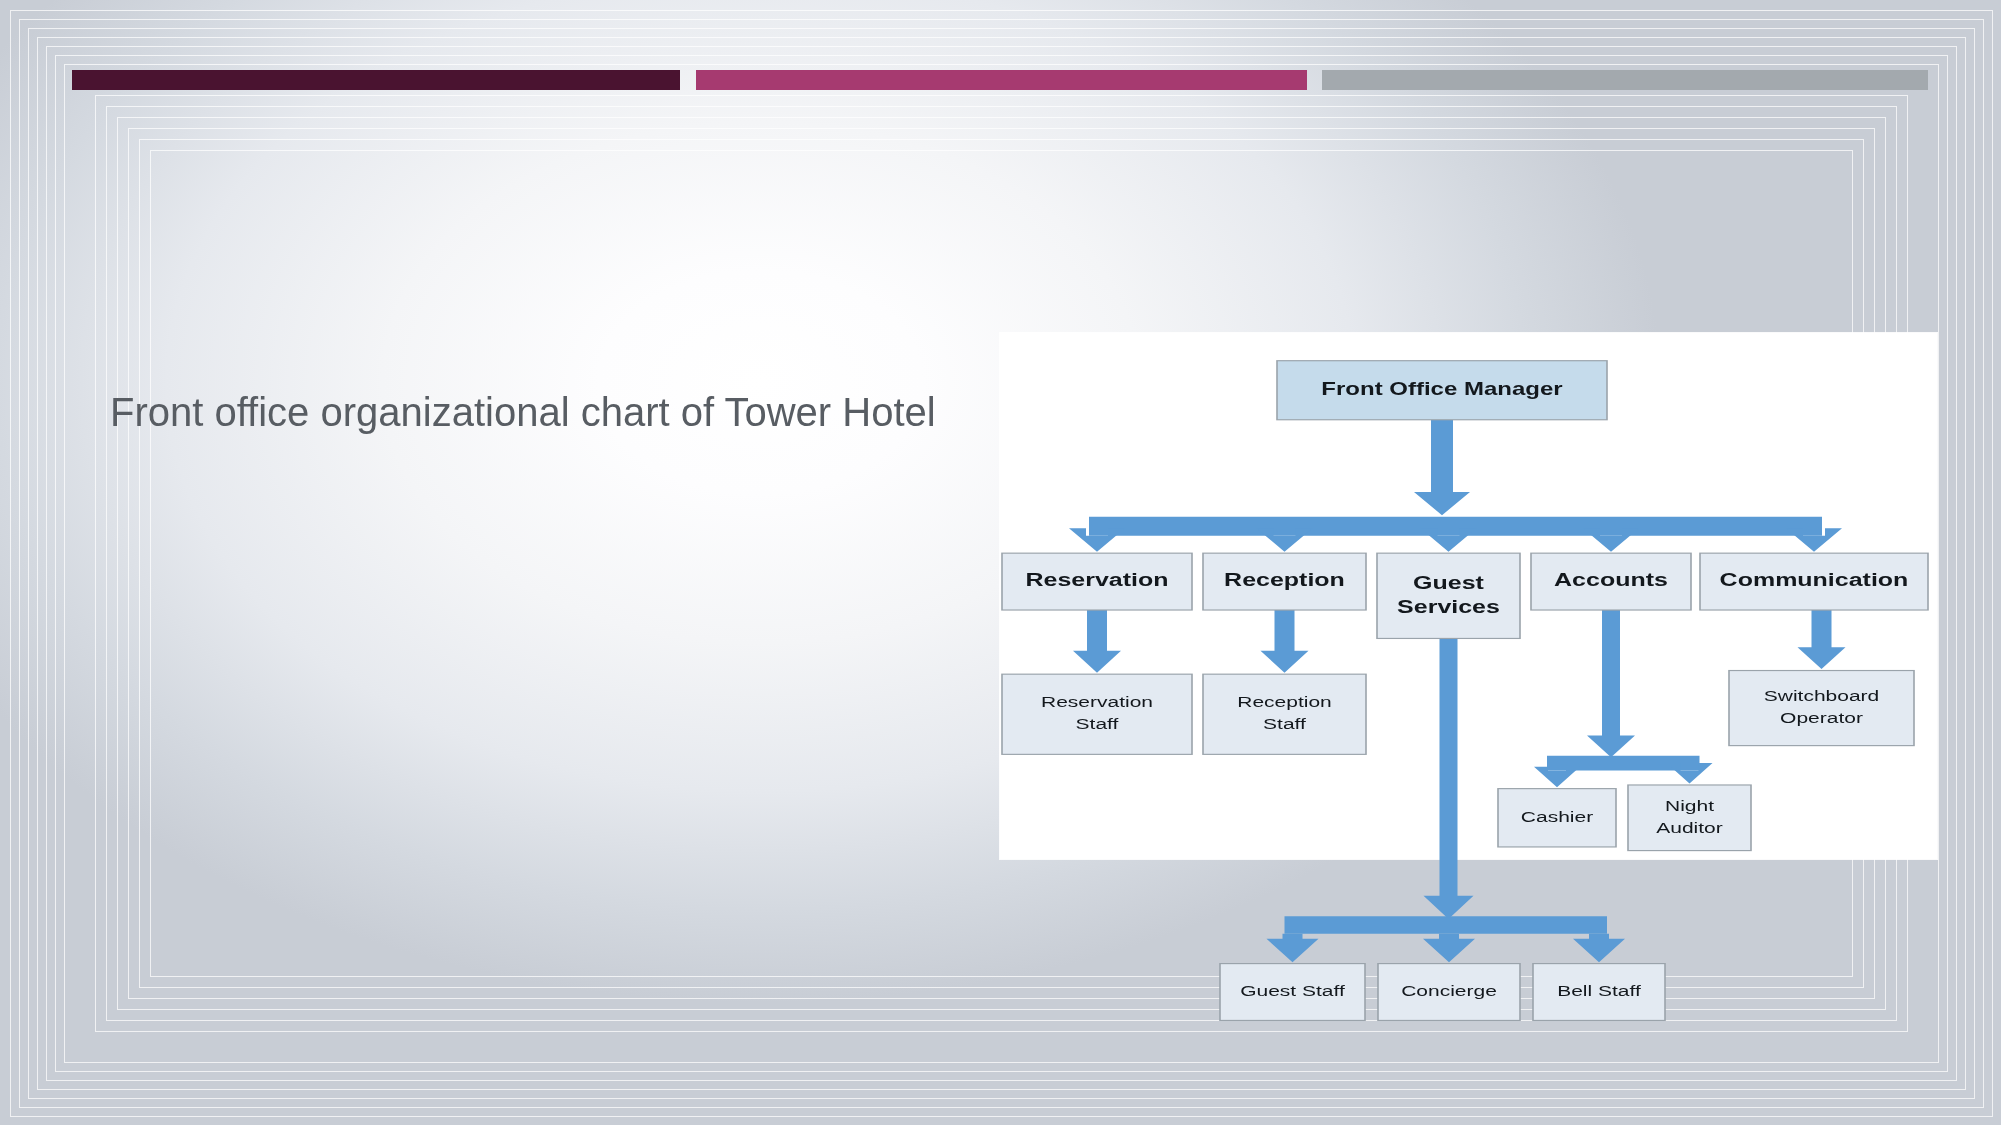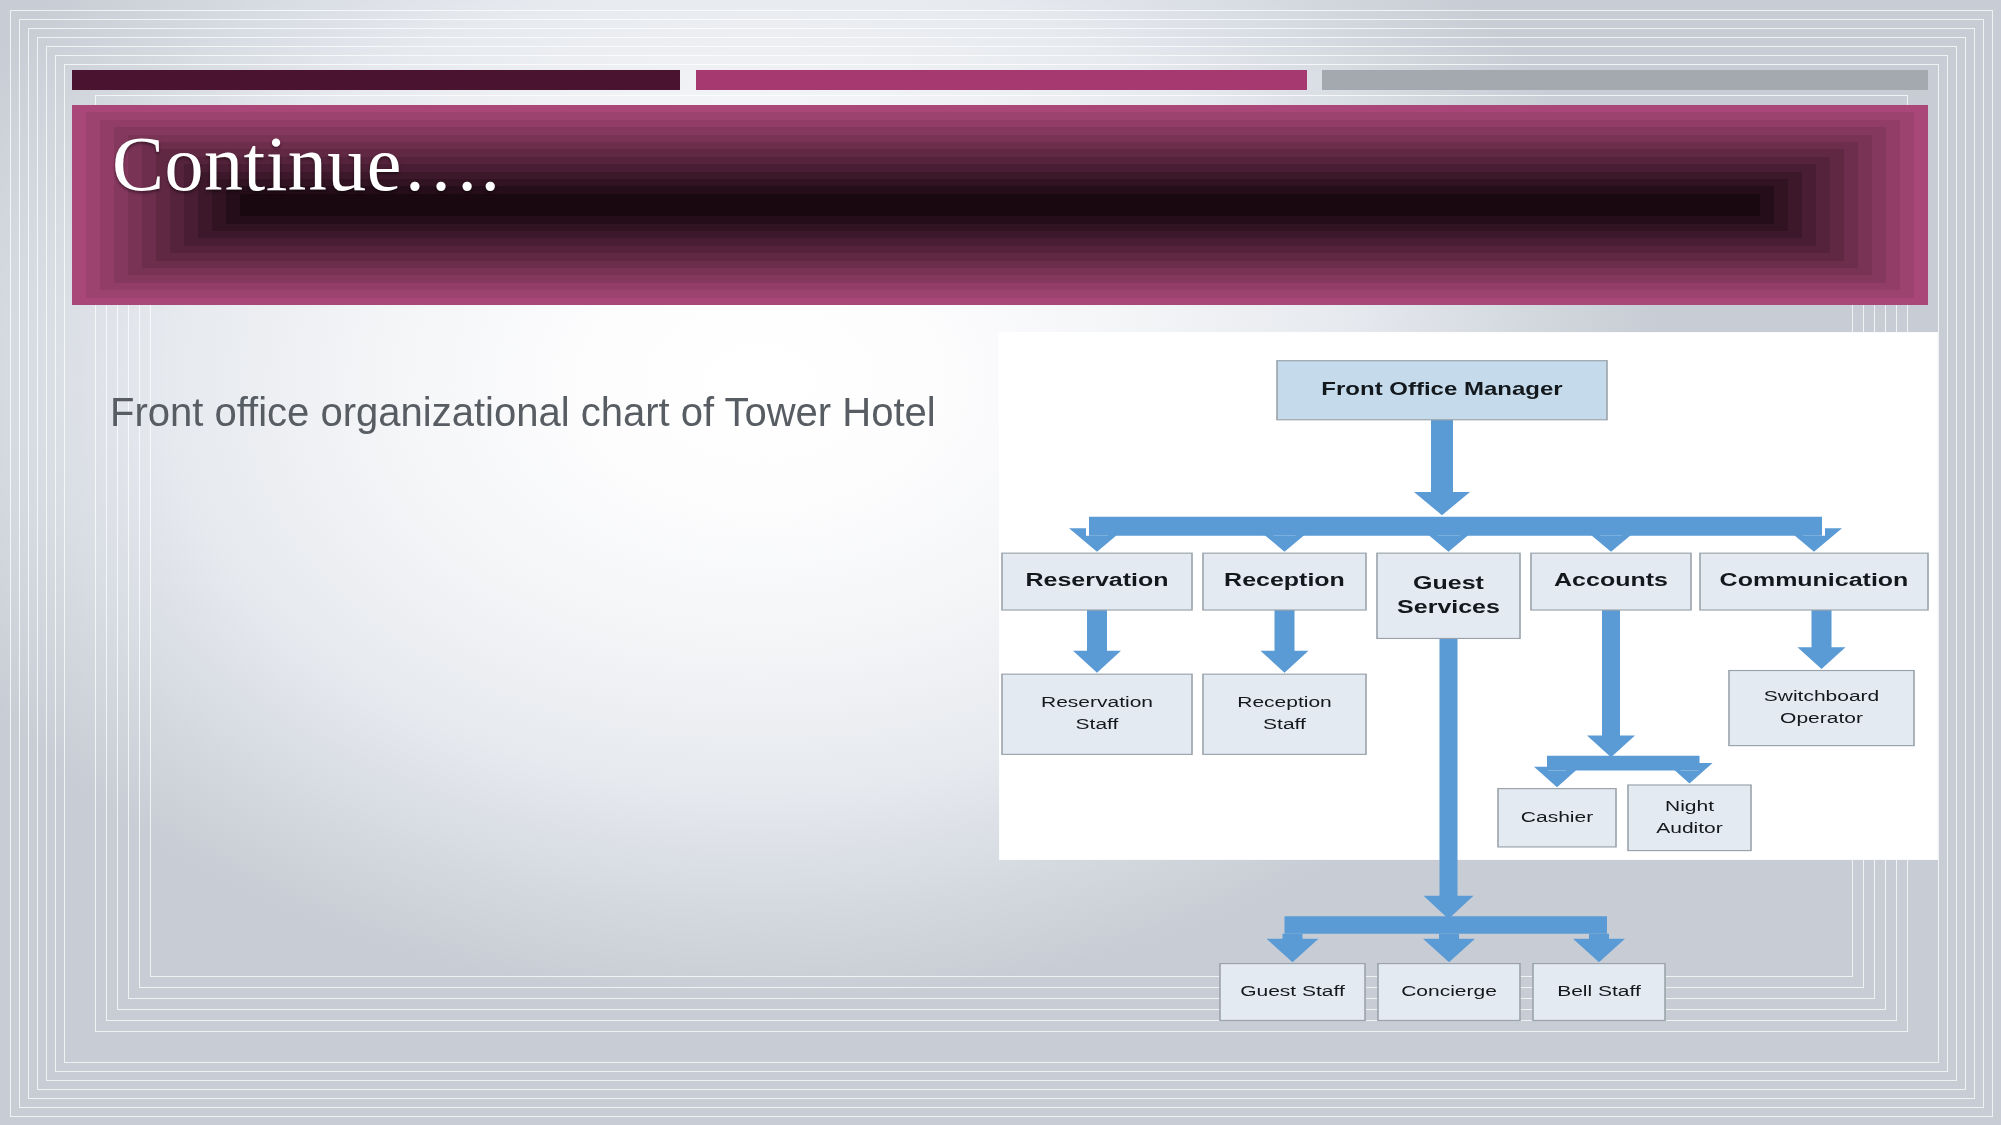--- a/index.html
+++ b/index.html
@@ -81,38 +81,20 @@
       <div class="bgframe" style="left: 139px; top: 139px; width: 1723px; height: 847px;"></div>
       <div class="bgframe" style="left: 150px; top: 150px; width: 1701px; height: 825px;"></div>
     </div>
 
   <div class="topbars" id="topbars">
       <div class="topbar" style="left: 72px; width: 608px; background: rgb(74, 19, 48);"></div>
       <div class="topbar" style="left: 696px; width: 611px; background: rgb(166, 58, 112);"></div>
       <div class="topbar" style="left: 1322px; width: 606px; background: rgb(163, 169, 174);"></div>
     </div>
 
-  <div id="banner">
-    <div id="banner-rings">
-        <div class="ring" style="left: 0px; top: 0px; width: 1856px; height: 200px; background: rgb(169, 72, 120); z-index: 10;"></div>
-        <div class="ring" style="left: 14px; top: 7.4px; width: 1828px; height: 185.2px; background: rgb(157, 67, 111); z-index: 11;"></div>
-        <div class="ring" style="left: 28px; top: 14.8px; width: 1800px; height: 170.4px; background: rgb(145, 61, 103); z-index: 12;"></div>
-        <div class="ring" style="left: 42px; top: 22.2px; width: 1772px; height: 155.6px; background: rgb(133, 56, 94); z-index: 13;"></div>
-        <div class="ring" style="left: 56px; top: 29.6px; width: 1744px; height: 140.8px; background: rgb(121, 51, 85); z-index: 14;"></div>
-        <div class="ring" style="left: 70px; top: 37px; width: 1716px; height: 126px; background: rgb(109, 45, 77); z-index: 15;"></div>
-        <div class="ring" style="left: 84px; top: 44.4px; width: 1688px; height: 111.2px; background: rgb(97, 40, 68); z-index: 16;"></div>
-        <div class="ring" style="left: 98px; top: 51.8px; width: 1660px; height: 96.4px; background: rgb(85, 35, 59); z-index: 17;"></div>
-        <div class="ring" style="left: 112px; top: 59.2px; width: 1632px; height: 81.6px; background: rgb(73, 29, 51); z-index: 18;"></div>
-        <div class="ring" style="left: 126px; top: 66.6px; width: 1604px; height: 66.8px; background: rgb(61, 24, 42); z-index: 19;"></div>
-        <div class="ring" style="left: 140px; top: 74px; width: 1576px; height: 52px; background: rgb(49, 19, 33); z-index: 20;"></div>
-        <div class="ring" style="left: 154px; top: 81.4px; width: 1548px; height: 37.2px; background: rgb(37, 13, 25); z-index: 21;"></div>
-        <div class="ring" style="left: 168px; top: 88.8px; width: 1520px; height: 22.4px; background: rgb(25, 8, 16); z-index: 22;"></div>
-      </div>
-    <div id="banner-title">Continue….</div>
-  </div>
 
   <div id="body-text">Front office organizational chart of  Tower Hotel</div>
 
   <div id="chart-panel">
     <svg id="chart-svg" viewBox="0 0 937 1000" preserveAspectRatio="none">
         <path d="M431,119 L453,119 L453,218 L470,218 L442,250 L414,218 L431,218 Z" fill="#5b9bd5" stroke="none" class="conn"></path>
         <path d="M89,252 L822,252 L822,278 L89,278 Z" fill="#5b9bd5" stroke="none" class="conn"></path>
         <path d="M86,278 L108,278 L108,268 L125,268 L97,300 L69,268 L86,268 Z" fill="#5b9bd5" stroke="none" class="conn"></path>
         <path d="M273.5,278 L295.5,278 L295.5,268 L312.5,268 L284.5,300 L256.5,268 L273.5,268 Z" fill="#5b9bd5" stroke="none" class="conn"></path>
         <path d="M437.5,278 L459.5,278 L459.5,268 L476.5,268 L448.5,300 L420.5,268 L437.5,268 Z" fill="#5b9bd5" stroke="none" class="conn"></path>

